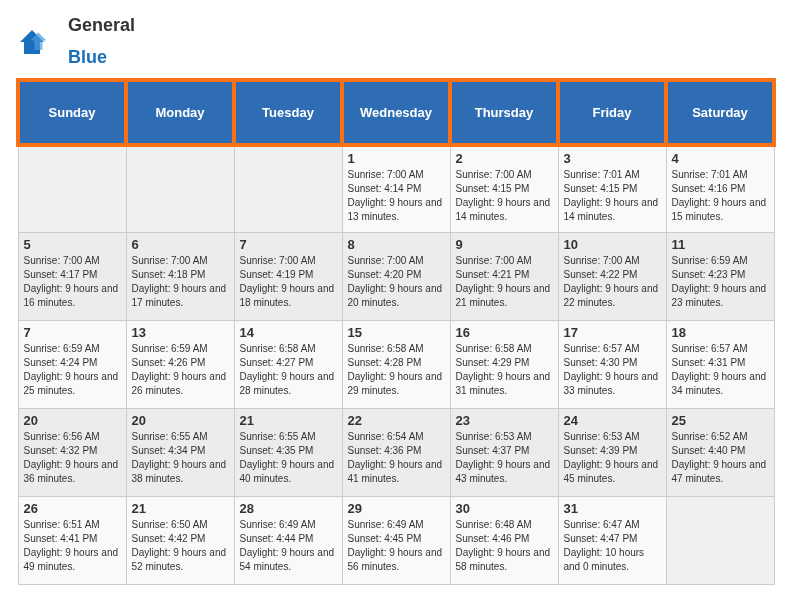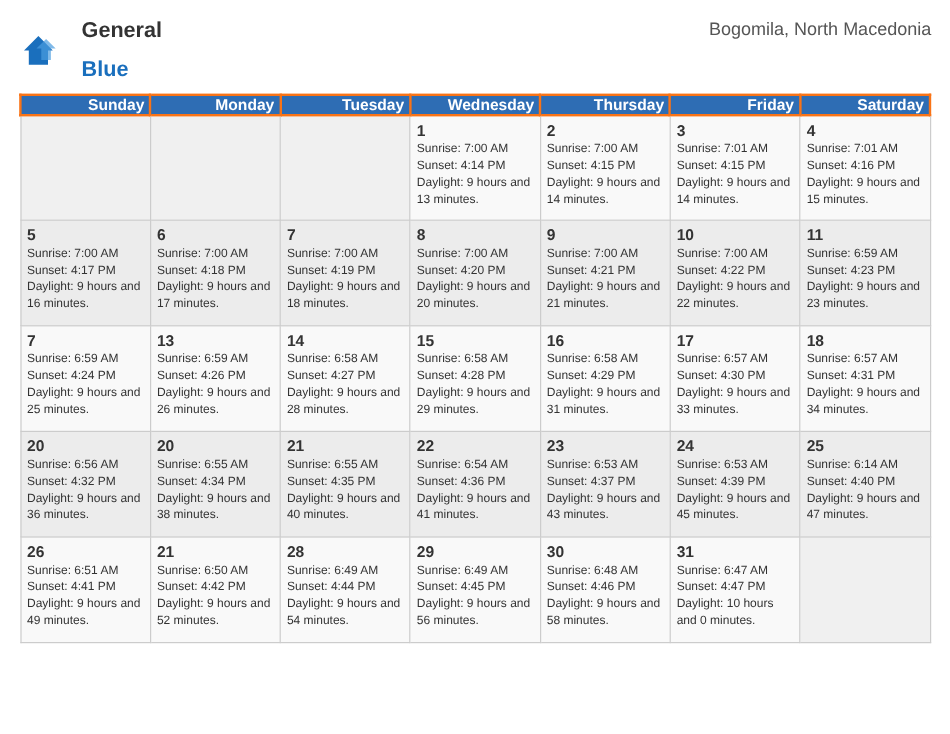--- a/index.html
+++ b/index.html
@@ -49,23 +49,23 @@
     table {
       width: 100%;
       border-collapse: collapse;
       table-layout: fixed;
     }
     thead tr th {
       background-color: #2e6db4;
       color: #fff;
       font-size: 13px;
       font-weight: bold;
-      padding: 0 4px;
-      text-align: right;
-      border: 2px solid #f97316;
+      padding: 23px 4px;
+      text-align: center;
+      border: 4px solid #f97316;
     }
     tbody tr td {
       vertical-align: top;
       border: 1px solid #ccc;
       padding: 4px 5px;
       font-size: 10.5px;
       color: #333;
       min-height: 80px;
       height: 88px;
     }
@@ -99,21 +99,20 @@
     <svg class="logo-icon" viewBox="0 0 40 40">
       <polygon points="20,5 35,20 30,20 30,35 10,35 10,20 5,20" fill="#1a6fbd"></polygon>
       <polygon points="28,8 38,18 33,18 33,30 23,30 23,18 18,18" fill="#4a9de0" opacity="0.7"></polygon>
     </svg>
     <div class="logo-text">
       <span class="logo-general">General</span>
       <span class="logo-blue">Blue</span>
     </div>
   </div>
   <div class="title-area">
-    <div class="calendar-subtitle">Bogomila, North Macedonia</div>
   </div>
 </div>
 
 <table>
   <thead>
     <tr>
     <th>Sunday</th>
         <th>Monday</th>
         <th>Tuesday</th>
         <th>Wednesday</th>
@@ -272,21 +271,21 @@
 Daylight: 9 hours and 43 minutes.</div>
         </td>
         <td>
           <span class="day-number">24</span>
           <div class="day-info" style="white-space: pre-line;">Sunrise: 6:53 AM
 Sunset: 4:39 PM
 Daylight: 9 hours and 45 minutes.</div>
         </td>
         <td>
           <span class="day-number">25</span>
-          <div class="day-info" style="white-space: pre-line;">Sunrise: 6:14 AM
+          <div class="day-info" style="white-space: pre-line;">Sunrise: 6:52 AM
 Sunset: 4:40 PM
 Daylight: 9 hours and 47 minutes.</div>
         </td>
       </tr>
       <tr>
         <td>
           <span class="day-number">26</span>
           <div class="day-info" style="white-space: pre-line;">Sunrise: 6:51 AM
 Sunset: 4:41 PM
 Daylight: 9 hours and 49 minutes.</div>

